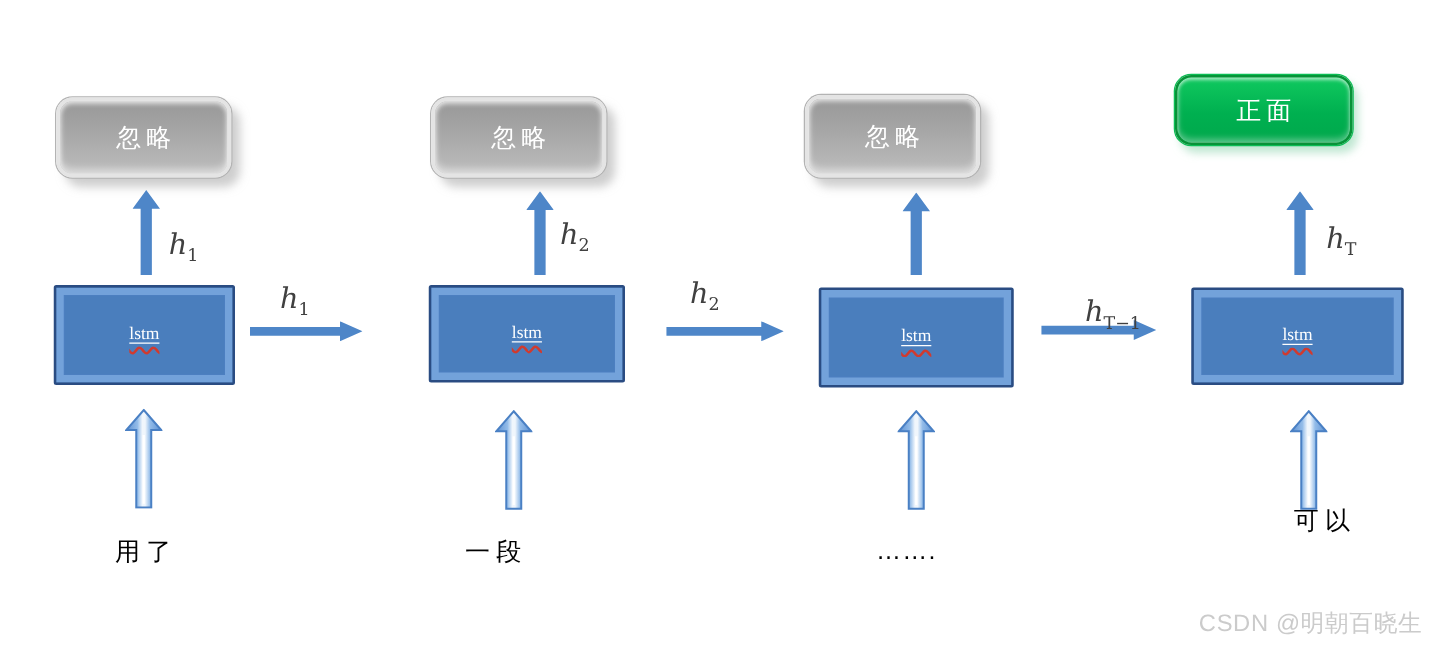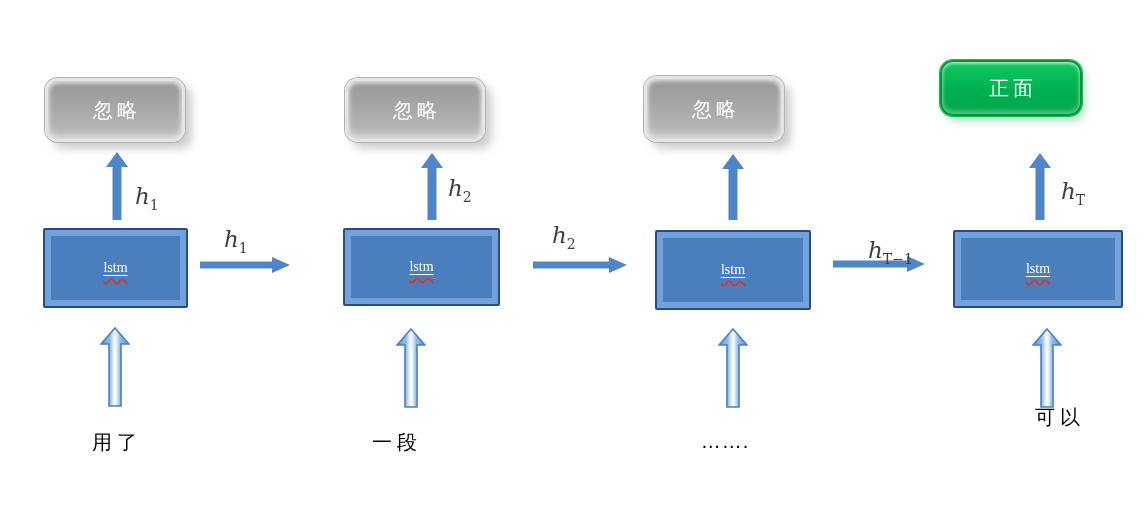--- a/index.html
+++ b/index.html
@@ -172,14 +172,15 @@
     <span class="wavy"><span class="ul">lstm</span></span>
   </div>
 
   <svg class="arr" style="left:1032px;top:328px" width="30" height="80" viewBox="0 0 30 80">
     <path d="M15 1 L29 17 L21 17 L21 79 L9 79 L9 17 L1 17 Z" fill="url(#gvin)" stroke="#4a80c4" stroke-width="1.6"></path>
     <path d="M15 21 L15 76" stroke="#ffffff" stroke-width="1.8"></path>
   </svg>
 
   <div class="word" style="left:1015px;top:405px">可以</div>
 
+  <div class="wm">CSDN @明朝百晓生</div>
 
 </div>
 
 </body></html>

